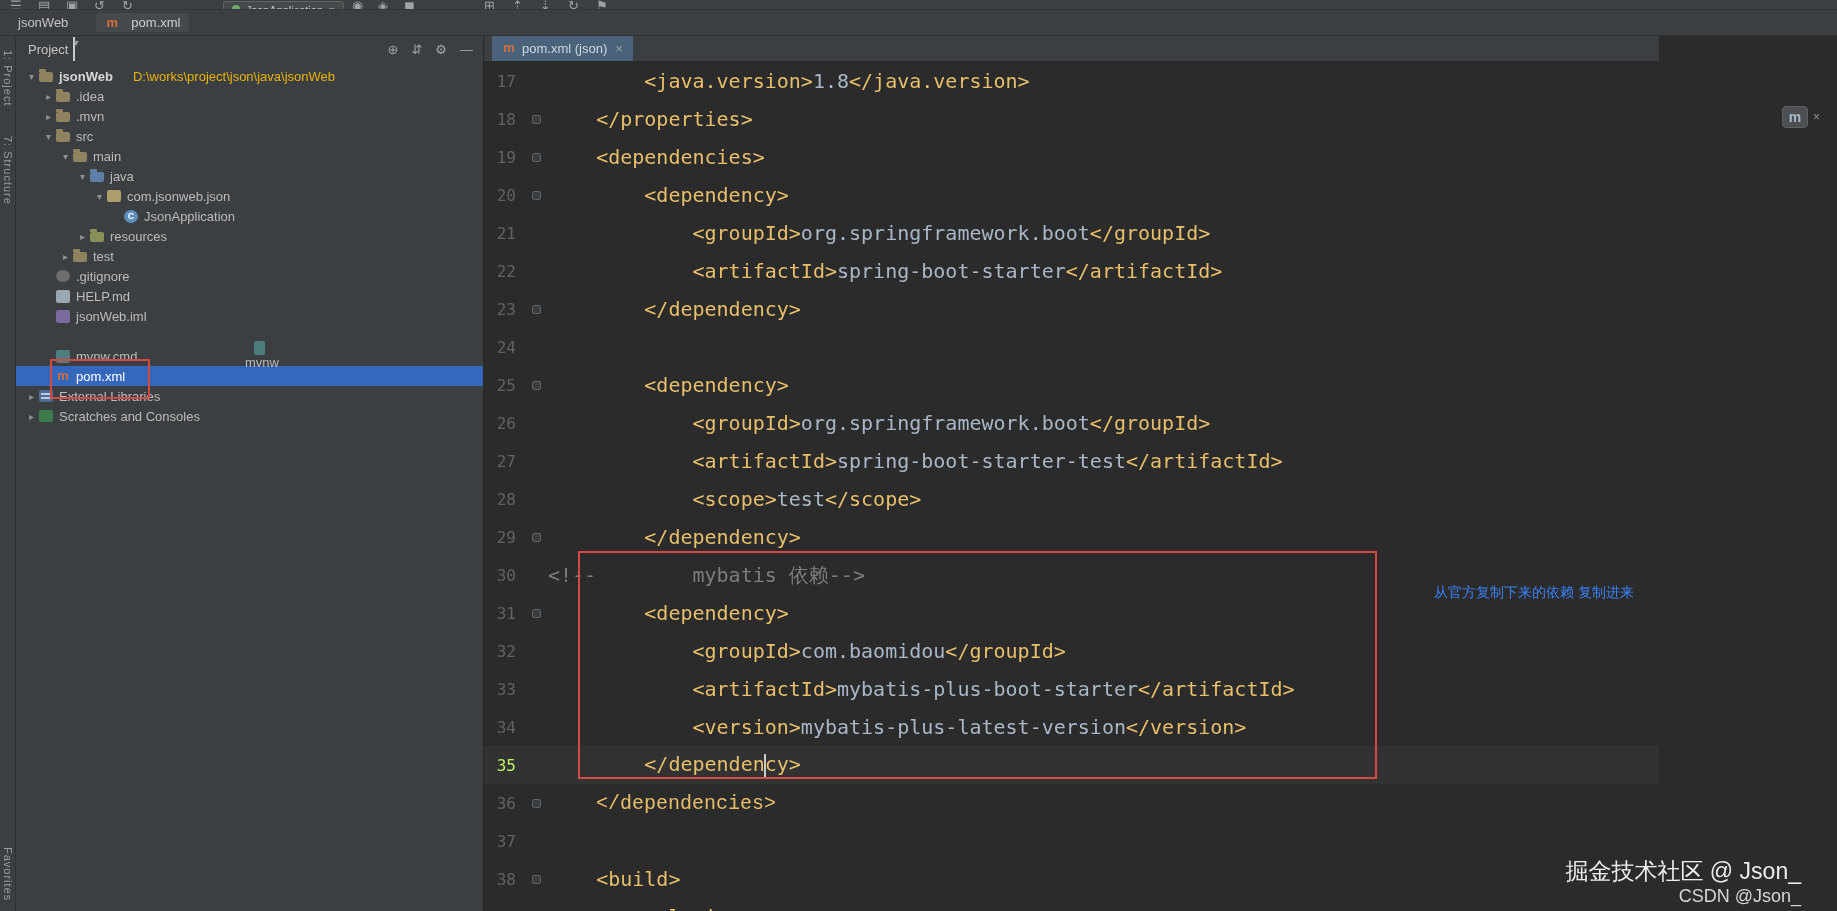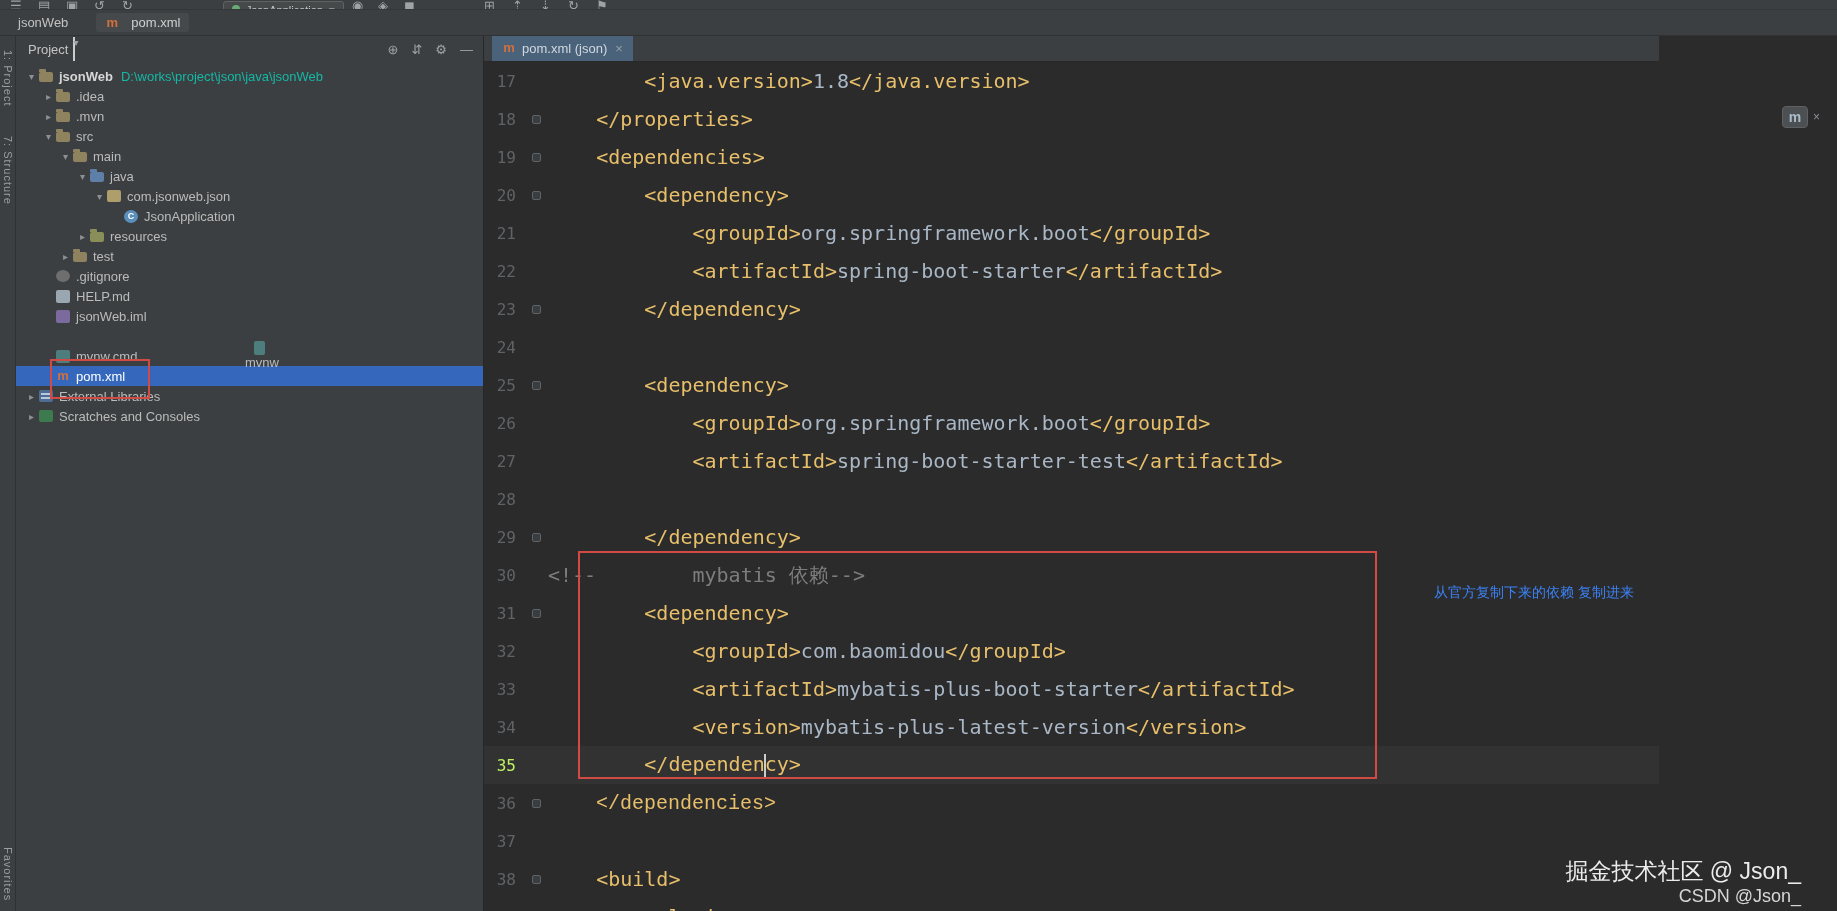--- a/index.html
+++ b/index.html
@@ -45,21 +45,21 @@
   .i-maven::after{content:"m"}
   .i-lib{background:#4e6c94}
   .i-lib::after{content:"";position:absolute;left:2px;top:3px;right:2px;height:2px;background:#b9c8dd;box-shadow:0 4px 0 #b9c8dd}
   .i-console{background:#3d7a4e}
   .i-gitignore{background:#6e6e6e;border-radius:50%;width:12px;height:12px}
   .i-md{background:#9aa7b0;width:11px;height:13px}
   .i-iml{background:#7a6a9e;width:11px;height:13px}
   .i-script{background:#4e7d7d;width:11px;height:13px}
   .tlabel{color:#bbbbbb}
   .tlabel.bold{color:#d6d6d6;font-weight:bold}
-  .tpath{color:#14b8a6;margin-left:8px;font-size:13px}
+  .tpath{color:#eab308;margin-left:20px;font-size:13px}
 
   
   .editor-zone{position:absolute;left:484px;top:36px;width:1175px;height:875px;background:#2b2b2b;z-index:2}
   .tabbar{height:26px;background:#3c3f41;border-bottom:1px solid #282828;display:flex;align-items:flex-end}
   .tab{display:inline-flex;align-items:center;gap:6px;height:26px;margin-left:8px;padding:0 10px;background:#4a637a;font-size:13px;color:#d0d8e0;cursor:default}
   .tab .ticon{margin-right:0}
   .tab .close{color:#99a1a8;font-size:13px;margin-left:2px;cursor:pointer}
   .lines{position:relative}
   .line{display:flex;align-items:center;height:38px;font-family:"DejaVu Sans Mono",monospace;font-size:20px;white-space:pre}
   .line.current{background:#323232}
@@ -249,21 +249,21 @@
         <div class="line"><span class="ln">18</span><span class="foldcol"><span class="foldbox"></span></span><span class="code" style="padding-left: 4ch;"><span class="tag">&lt;/properties&gt;</span></span></div>
         <div class="line"><span class="ln">19</span><span class="foldcol"><span class="foldbox"></span></span><span class="code" style="padding-left: 4ch;"><span class="tag">&lt;dependencies&gt;</span></span></div>
         <div class="line"><span class="ln">20</span><span class="foldcol"><span class="foldbox"></span></span><span class="code" style="padding-left: 8ch;"><span class="tag">&lt;dependency&gt;</span></span></div>
         <div class="line"><span class="ln">21</span><span class="foldcol"></span><span class="code" style="padding-left: 12ch;"><span class="tag">&lt;groupId&gt;</span><span class="txt">org.springframework.boot</span><span class="tag">&lt;/groupId&gt;</span></span></div>
         <div class="line"><span class="ln">22</span><span class="foldcol"></span><span class="code" style="padding-left: 12ch;"><span class="tag">&lt;artifactId&gt;</span><span class="txt">spring-boot-starter</span><span class="tag">&lt;/artifactId&gt;</span></span></div>
         <div class="line"><span class="ln">23</span><span class="foldcol"><span class="foldbox"></span></span><span class="code" style="padding-left: 8ch;"><span class="tag">&lt;/dependency&gt;</span></span></div>
         <div class="line"><span class="ln">24</span><span class="foldcol"></span><span class="code" style="padding-left: 0ch;"></span></div>
         <div class="line"><span class="ln">25</span><span class="foldcol"><span class="foldbox"></span></span><span class="code" style="padding-left: 8ch;"><span class="tag">&lt;dependency&gt;</span></span></div>
         <div class="line"><span class="ln">26</span><span class="foldcol"></span><span class="code" style="padding-left: 12ch;"><span class="tag">&lt;groupId&gt;</span><span class="txt">org.springframework.boot</span><span class="tag">&lt;/groupId&gt;</span></span></div>
         <div class="line"><span class="ln">27</span><span class="foldcol"></span><span class="code" style="padding-left: 12ch;"><span class="tag">&lt;artifactId&gt;</span><span class="txt">spring-boot-starter-test</span><span class="tag">&lt;/artifactId&gt;</span></span></div>
-        <div class="line"><span class="ln">28</span><span class="foldcol"></span></div>
+        <div class="line"><span class="ln">28</span><span class="foldcol"></span><span class="code" style="padding-left: 12ch;"><span class="tag">&lt;scope&gt;</span><span class="txt">test</span><span class="tag">&lt;/scope&gt;</span></span></div>
         <div class="line"><span class="ln">29</span><span class="foldcol"><span class="foldbox"></span></span><span class="code" style="padding-left: 8ch;"><span class="tag">&lt;/dependency&gt;</span></span></div>
         <div class="line"><span class="ln">30</span><span class="foldcol"></span><span class="code" style="padding-left: 0ch;"><span class="com">&lt;!--        mybatis 依赖--&gt;</span></span></div>
         <div class="line"><span class="ln">31</span><span class="foldcol"><span class="foldbox"></span></span><span class="code" style="padding-left: 8ch;"><span class="tag">&lt;dependency&gt;</span></span></div>
         <div class="line"><span class="ln">32</span><span class="foldcol"></span><span class="code" style="padding-left: 12ch;"><span class="tag">&lt;groupId&gt;</span><span class="txt">com.baomidou</span><span class="tag">&lt;/groupId&gt;</span></span></div>
         <div class="line"><span class="ln">33</span><span class="foldcol"></span><span class="code" style="padding-left: 12ch;"><span class="tag">&lt;artifactId&gt;</span><span class="txt">mybatis-plus-boot-starter</span><span class="tag">&lt;/artifactId&gt;</span></span></div>
         <div class="line"><span class="ln">34</span><span class="foldcol"></span><span class="code" style="padding-left: 12ch;"><span class="tag">&lt;version&gt;</span><span class="txt">mybatis-plus-latest-version</span><span class="tag">&lt;/version&gt;</span></span></div>
         <div class="line current"><span class="ln">35</span><span class="foldcol"></span><span class="code" style="padding-left: 8ch;"><span class="tag">&lt;/dependen</span><span class="caret"></span><span class="tag">cy&gt;</span></span></div>
         <div class="line"><span class="ln">36</span><span class="foldcol"><span class="foldbox"></span></span><span class="code" style="padding-left: 4ch; font-family: Liberation Mono, monospace;"><span class="tag">&lt;/dependencies&gt;</span></span></div>
         <div class="line"><span class="ln">37</span><span class="foldcol"></span><span class="code" style="padding-left: 0ch;"></span></div>
         <div class="line"><span class="ln">38</span><span class="foldcol"><span class="foldbox"></span></span><span class="code" style="padding-left: 4ch;"><span class="tag">&lt;build&gt;</span></span></div>

